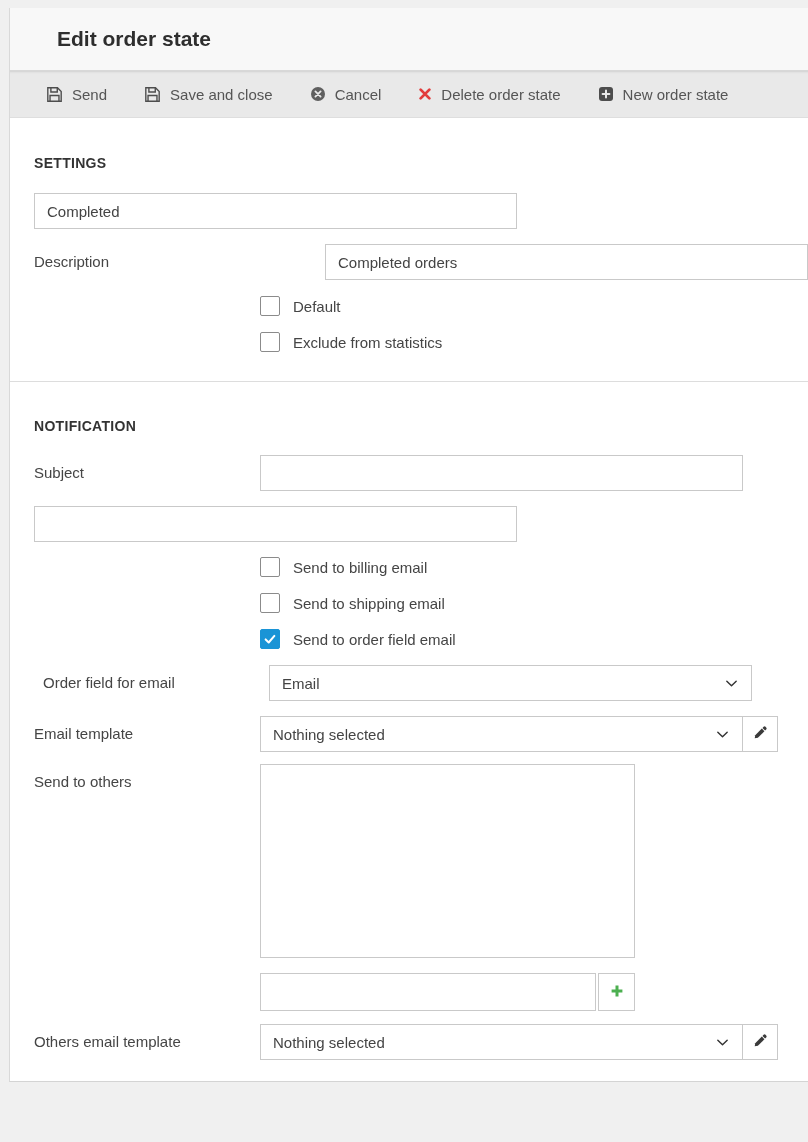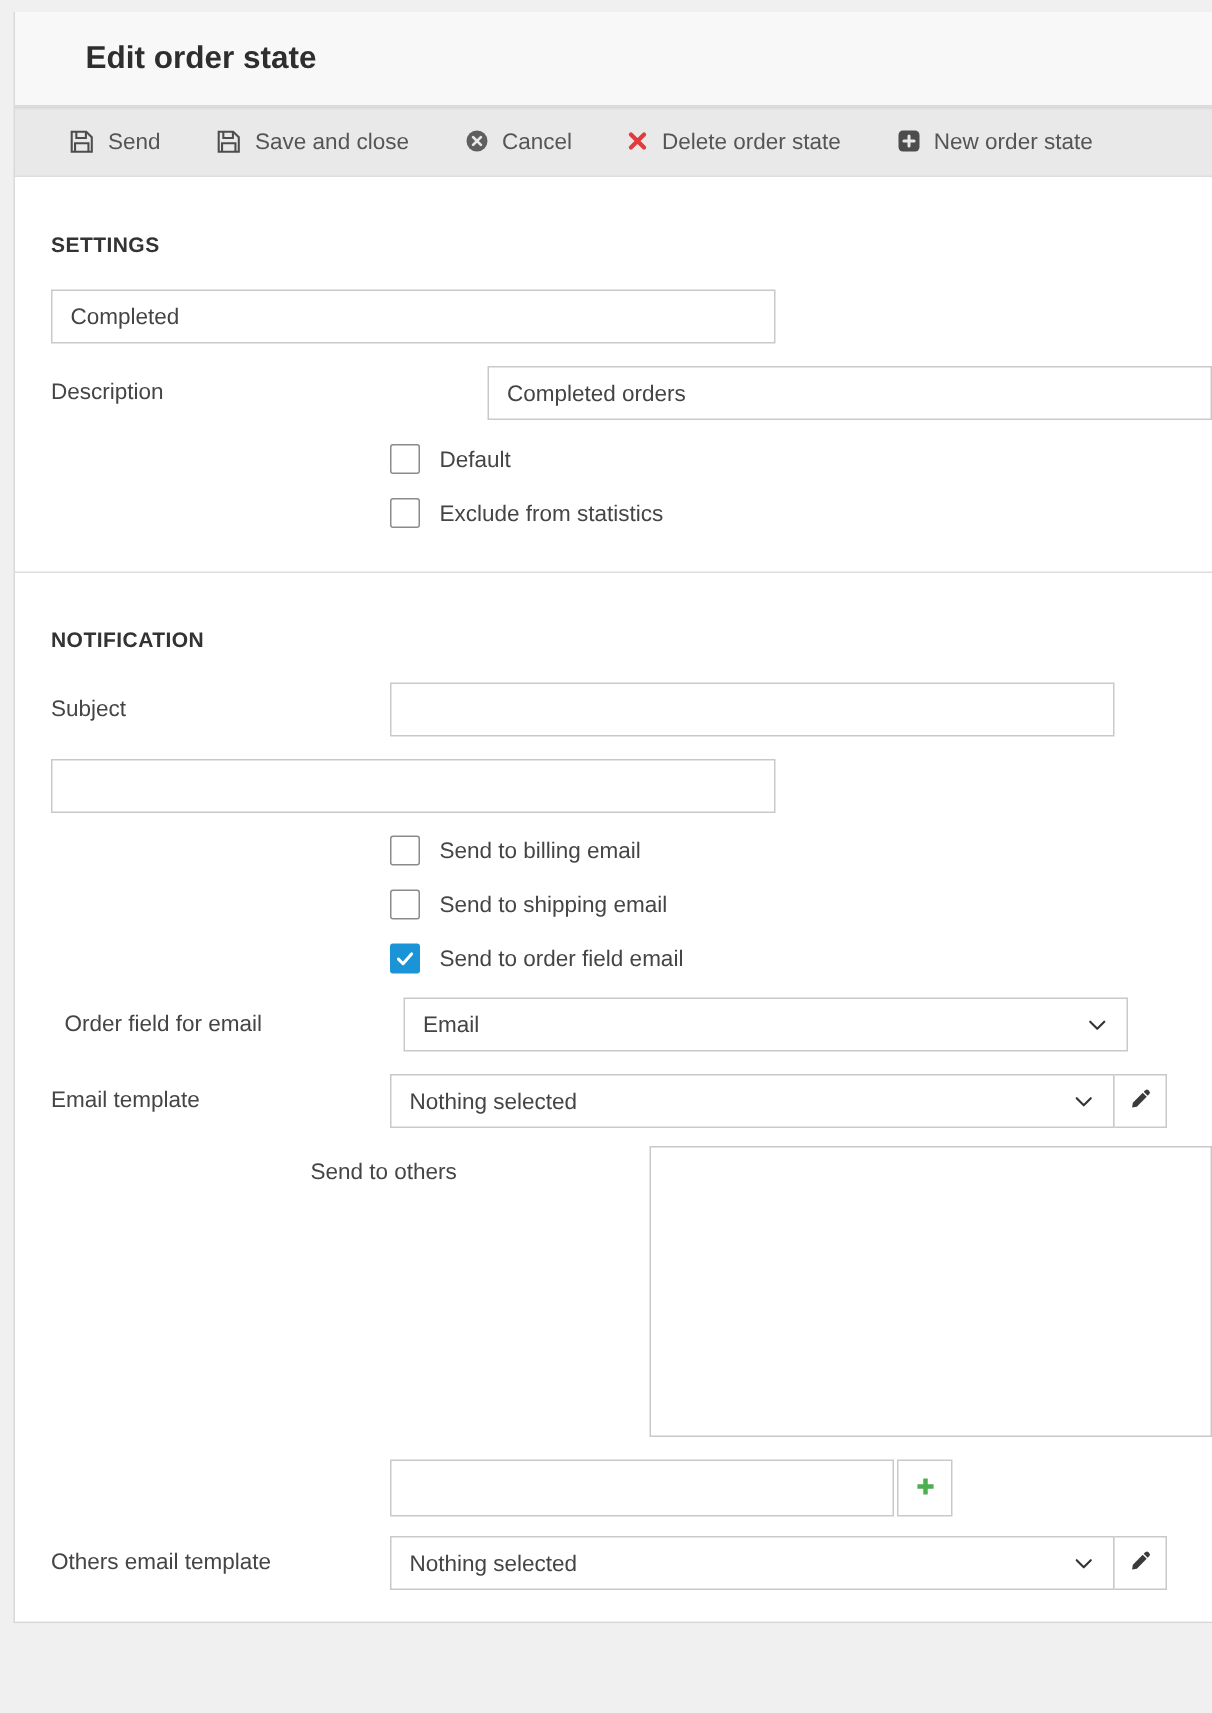--- a/index.html
+++ b/index.html
@@ -318,21 +318,21 @@
       <button class="addon-btn">
         <span>
           <svg width="15" height="15" viewBox="0 0 16 16" fill="#3a3a3a">
             <path d="M11.3 1.9 a1.5 1.5 0 0 1 2.1 0 l0.7 0.7 a1.5 1.5 0 0 1 0 2.1 l-1.2 1.2 -2.8 -2.8 z"></path>
             <path d="M9.4 3.8 l2.8 2.8 -7 7 -3.4 0.6 0.6 -3.4 z"></path>
           </svg>
         </span>
       </button>
     </div>
 
-    <div class="form-row" style="margin-bottom:15px;justify-content:flex-end;">
+    <div class="form-row" style="margin-bottom:15px;">
       <label class="form-label">Send to others</label>
       <div class="multi-box"></div>
     </div>
 
     <div class="add-row">
       <input class="add-input" type="text" value="" style="">
       <button class="add-btn">
         <span>
           <svg width="16" height="16" viewBox="0 0 16 16">
               <path d="M8 2.6 V13.4 M2.6 8 H13.4" stroke="#4caf50" stroke-width="3"></path>

